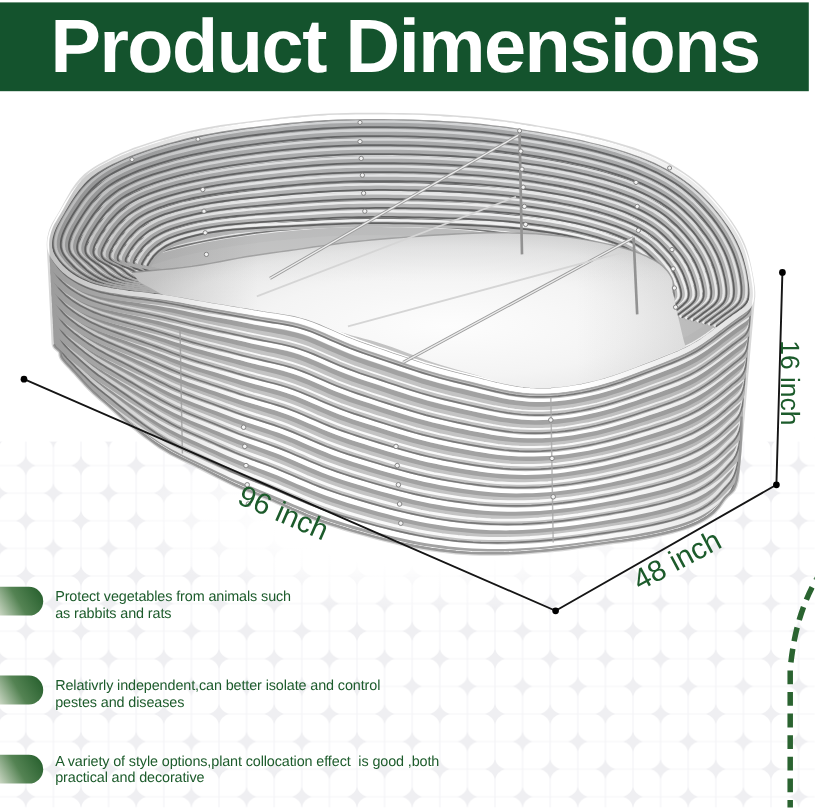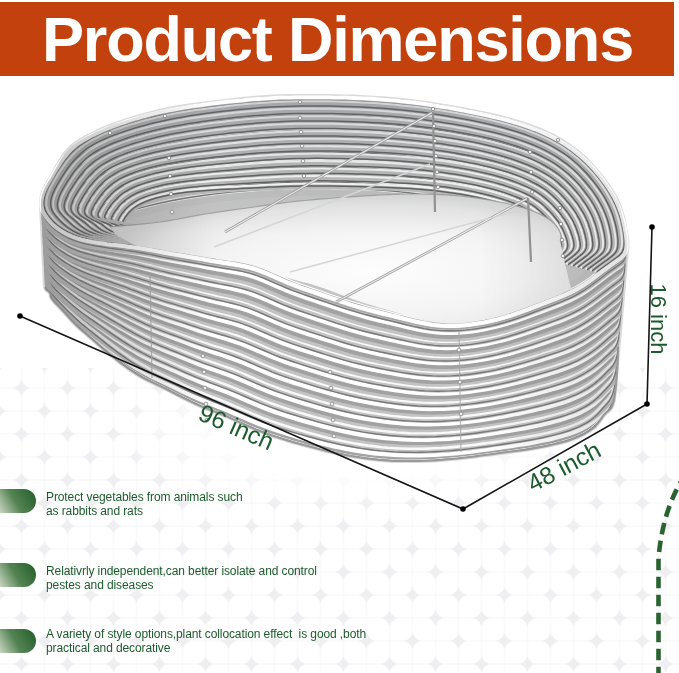--- a/index.html
+++ b/index.html
@@ -1,16 +1,16 @@
 <!DOCTYPE html>
 <html><head><meta charset="utf-8">
 <style>
   html,body{margin:0;padding:0;background:#ffffff;width:679px;height:673px;overflow:hidden;}
   body{font-family:"Liberation Sans",sans-serif;position:relative;-webkit-font-smoothing:antialiased;}
-  .banner{position:absolute;left:0;top:2px;width:674px;height:74px;background:#c2410c;
+  .banner{position:absolute;left:0;top:2px;width:674px;height:74px;background:#14532d;
           display:flex;align-items:center;justify-content:flex-start;padding-left:42px;box-sizing:border-box;}
   .banner span{color:#fff;font-weight:bold;font-size:63px;letter-spacing:-1.2px;}
   .bullet{position:absolute;left:46px;color:#1c5b2b;font-weight:normal;font-size:12px;line-height:14.3px;letter-spacing:-0.1px;}
   .pill{position:absolute;left:0;width:36px;height:24px;border-radius:0 12px 12px 0;
         background:linear-gradient(60deg,#c9d6c2 0%,#548353 45%,#2b6331 90%);}
 </style></head>
 <body>
 <svg width="679" height="673" viewBox="0 0 679 673" style="position:absolute;left:0;top:0">
   <defs>
     <pattern id="grid" width="46" height="46" patternUnits="userSpaceOnUse" patternTransform="translate(44.5,-3)">

